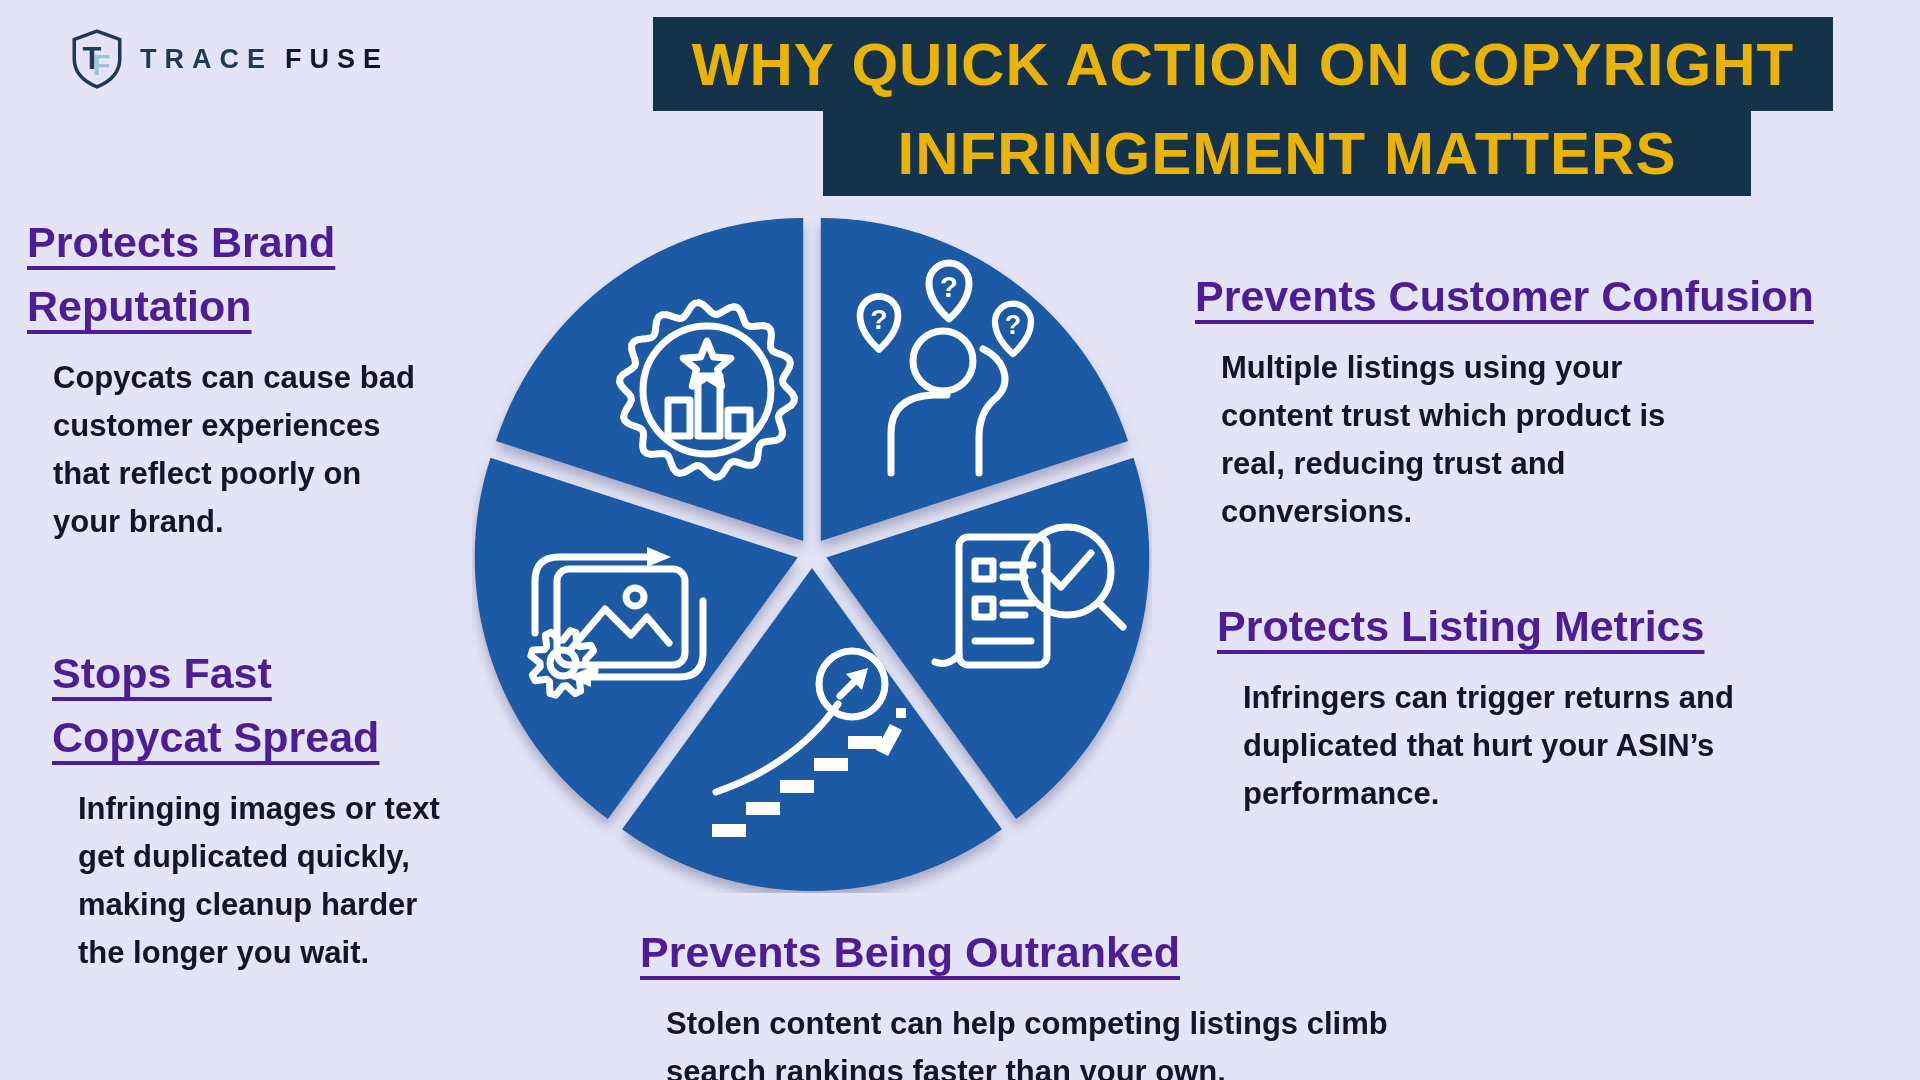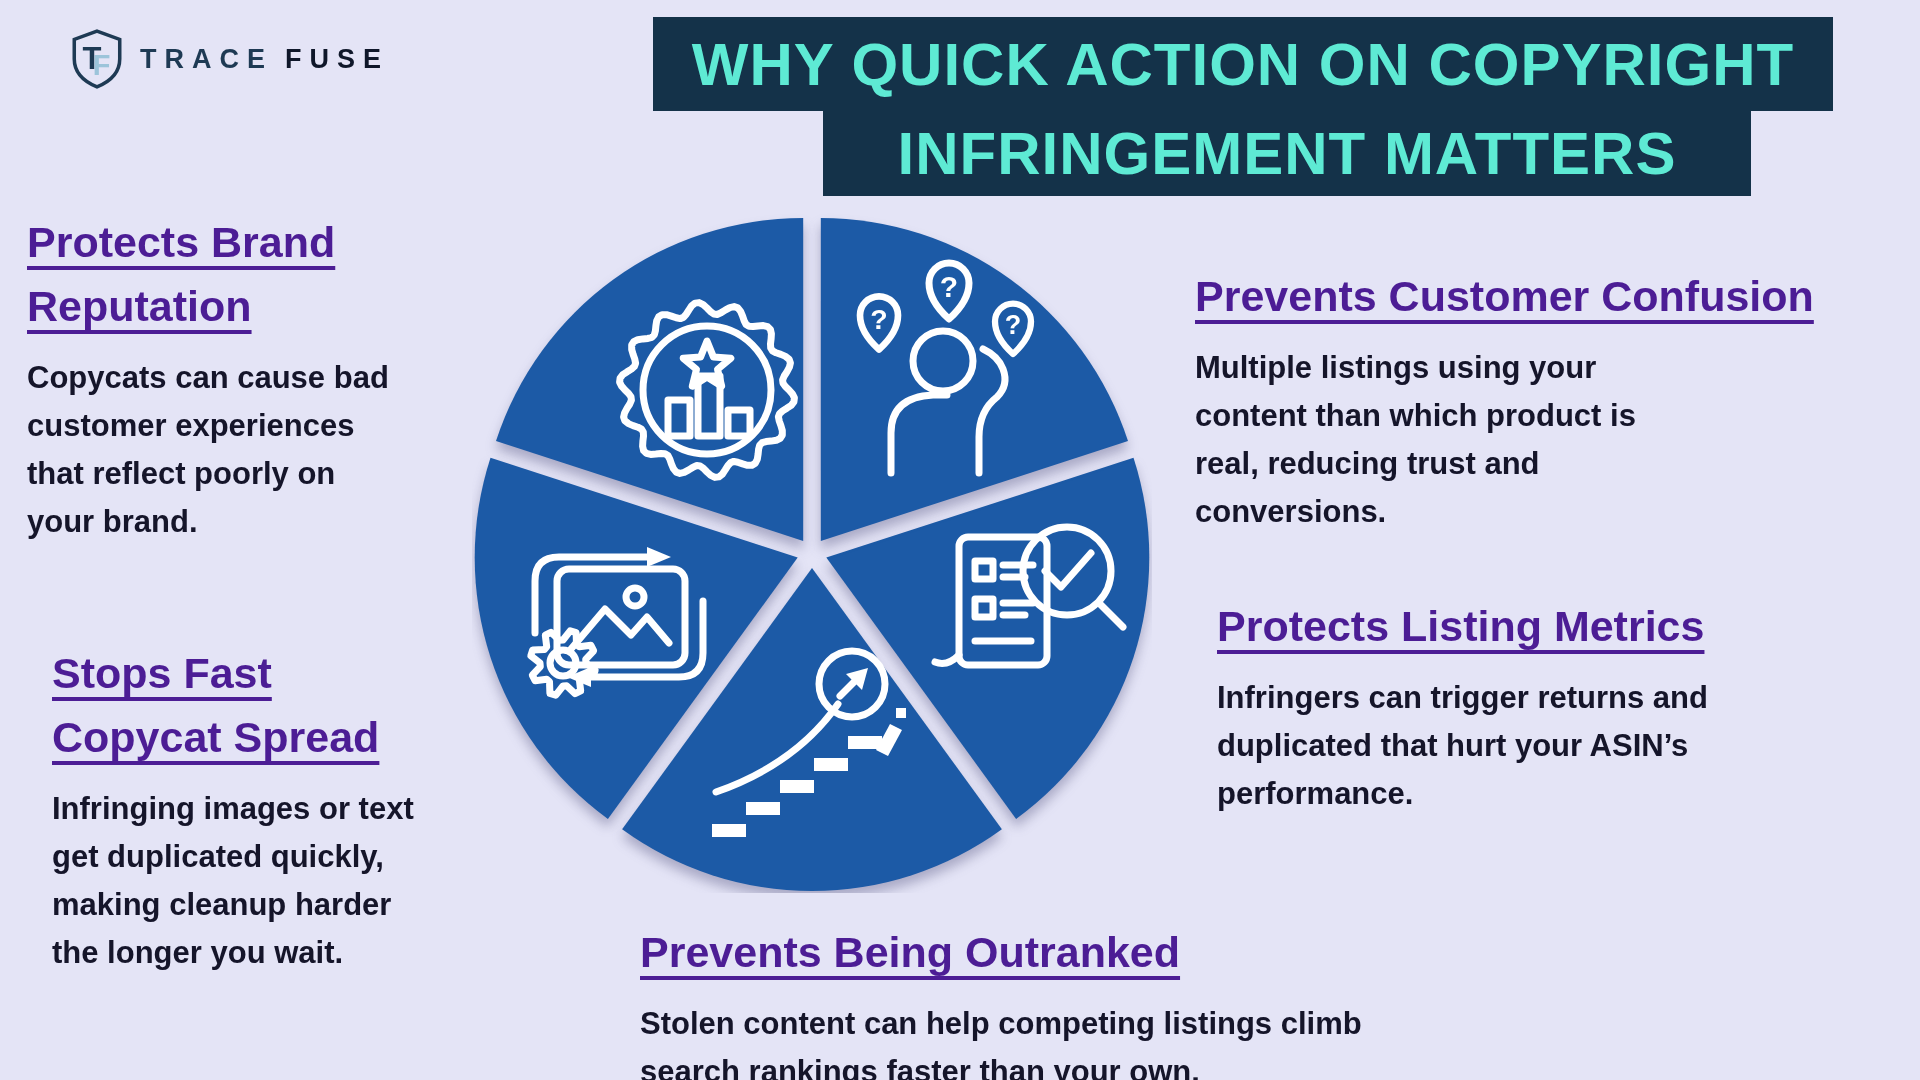--- a/index.html
+++ b/index.html
@@ -17,30 +17,30 @@
   
   .logo { position:absolute; left:70px; top:28px; display:flex; align-items:center; }
   .logo-mark { flex:0 0 auto; }
   .logo-text { margin-left:16px; font-size:27px; font-weight:700; letter-spacing:8px; color:#1e3a54; white-space:nowrap; }
   .logo-text .fuse { color:#0f172a; margin-left:12px; }
 
   
   .banner { position:absolute; background:#143249; display:flex; align-items:center; justify-content:center; }
   #banner-line1 { left:653px; top:17px;  width:1180px; height:94px; }
   #banner-line2 { left:823px; top:111px; width:928px;  height:85px; }
-  .banner span { color:#5eead4; font-weight:700; font-size:60px; letter-spacing:1px; white-space:nowrap; }
+  .banner span { color:#eab308; font-weight:700; font-size:60px; letter-spacing:1px; white-space:nowrap; }
 
   
   .tb { position:absolute; }
   .tb-h span {
     display:block; white-space:nowrap;
     font-weight:700; font-size:43px; line-height:64px; color:#4c1d95;
     text-decoration:underline; text-decoration-thickness:4px; text-underline-offset:9px;
   }
-  .tb-b { margin-top:16px; }
+  .tb-b { margin-top:16px;margin-left:26px; }
   .tb-b span {
     display:block; white-space:nowrap;
     font-weight:700; font-size:31px; line-height:48px; color:#15152a;
   }
   .tb-b span:empty, .tb-h span:empty { display:none; }
 
   
   #pie { position:absolute; left:472px; top:213px; }
   #wedges path { filter:drop-shadow(0 8px 6px rgba(60,60,110,0.35)); }
   .ic { stroke:#ffffff; stroke-width:7; fill:none; stroke-linecap:round; stroke-linejoin:round; }
@@ -161,21 +161,21 @@
     </div>
   </div>
 
   <div class="tb" style="left:1195px; top:264px;">
     <div class="tb-h">
       <span>Prevents Customer Confusion</span>
 
     </div>
     <div class="tb-b">
       <span>Multiple listings using your</span>
-      <span>content than which product is</span>
+      <span>content trust which product is</span>
       <span>real, reducing trust and</span>
       <span>conversions.</span>
     </div>
   </div>
 
   <div class="tb" style="left:52px; top:641px;">
     <div class="tb-h">
       <span>Stops Fast</span>
       <span>Copycat Spread</span>
     </div>

